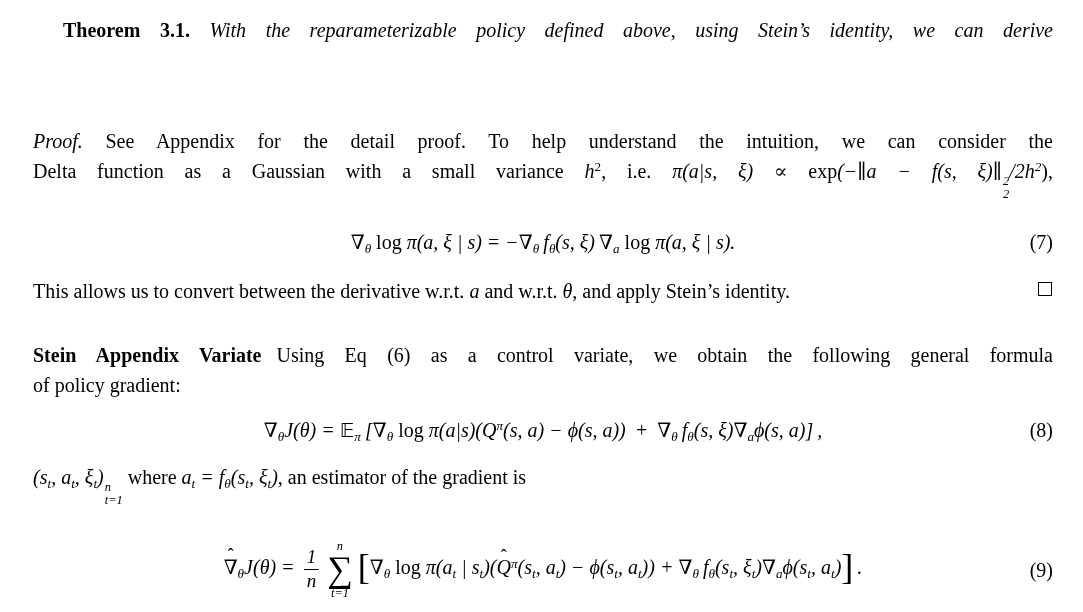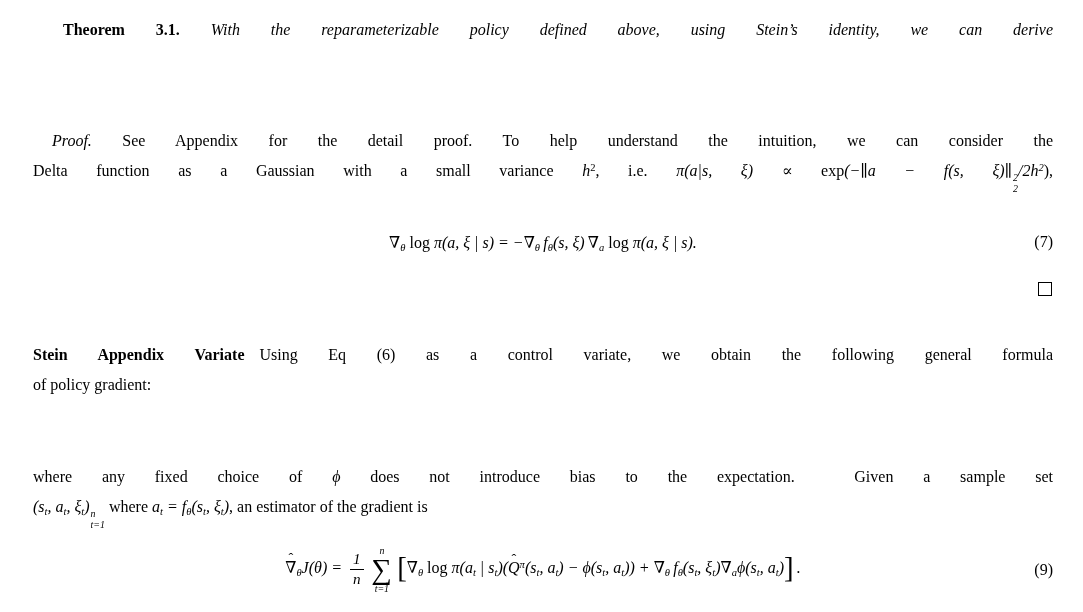--- a/index.html
+++ b/index.html
@@ -4,21 +4,21 @@
 <style>
   * { margin: 0; padding: 0; box-sizing: border-box; }
   html, body { background: #ffffff; }
   .page {
     position: relative;
     width: 1083px;
     height: 612px;
     background: #ffffff;
     color: #000000;
     font-family: "Liberation Serif", "DejaVu Serif", "DejaVu Sans", serif;
-    font-size: 16px;
+    font-size: 20px;
     overflow: hidden;
   }
   .block { position: absolute; left: 33px; right: 30px; }
   .jline { white-space: normal; text-align: justify; text-align-last: justify; line-height: 30px; }
   .lline { white-space: normal; text-align: left; line-height: 30px; }
 
   
   .theorem-block { left: 63px; }
   .thm-label { font-weight: bold; font-style: normal; }
   .thm-statement { font-style: italic; }
@@ -35,21 +35,21 @@
   .eqnum {
     position: absolute; right: 0; top: 50%;
     transform: translateY(-50%);
     font-style: normal;
   }
   sub, sup { font-size: 0.66em; line-height: 0; }
   sub { vertical-align: -0.3em; }
   sup { vertical-align: 0.5em; }
   .r { font-style: normal; }
   .m { font-style: italic; }
-  .pl { font-style: italic; margin-left: 19px; }
+  .pl { font-style: italic; }
   .hd { font-style: normal; font-weight: bold; }
   .qs { display: inline-block; width: 15px; }
 
   
   .ss {
     display: inline-flex; flex-direction: column; align-items: flex-start;
     font-size: 0.62em; line-height: 1.1; vertical-align: -0.55em;
     margin-left: 1px;
   }
   
@@ -99,32 +99,38 @@
             <span>2</span>
             <span>2</span>
           </span>/2h<sup>2</sup></i>),</div>
   </div>
 
   <div class="eq-row" style="top:223px; height:38px;">
     <span class="math">∇<sub>θ</sub> <span class="r">log</span> π(a, ξ | s) = −∇<sub>θ</sub> f<sub>θ</sub>(s, ξ) ∇<sub>a</sub> <span class="r">log</span> π(a, ξ | s).</span>
     <span class="eqnum">(7)</span>
   </div>
 
+  <div class="block lline" style="top:276px;">
+    <span>This allows us to convert between the derivative w.r.t. <i class="m">a</i> and w.r.t. <i class="m">θ</i>, and apply Stein’s identity.</span>
+  </div>
   <div class="block" style="top:0;">
     <span class="qed-box"></span>
   </div>
 
   <div class="block" style="top:340px;">
     <div class="jline"><b class="hd">Stein Appendix Variate</b><span class="qs"></span>Using Eq (6) as a control variate, we obtain the following general formula</div>
     <div class="lline">of policy gradient:</div>
   </div>
 
+  <div class="eq-row" style="top:410px; height:40px;">
+    <span class="math">∇<sub>θ</sub>J(θ) = 𝔼<sub>π</sub> [∇<sub>θ</sub> <span class="r">log</span> π(a|s)(Q<sup>π</sup>(s, a) − ϕ(s, a))  +  ∇<sub>θ</sub> f<sub>θ</sub>(s, ξ)∇<sub>a</sub>ϕ(s, a)] ,</span>
+    <span class="eqnum">(8)</span>
+  </div>
 
   <div class="block" style="top:462px;">
-    <div class="jline">where any fixed choice of <i class="m">ϕ</i> does not introduce bias to the expectation.&nbsp; Given a sample set</div>
     <div class="lline"><i class="m">(s<sub>t</sub>, a<sub>t</sub>, ξ<sub>t</sub>)<span class="ss">
             <span>n</span>
             <span>t=1</span>
           </span></i> where <i class="m">a<sub>t</sub> = f<sub>θ</sub>(s<sub>t</sub>, ξ<sub>t</sub>)</i>, an estimator of the gradient is</div>
   </div>
 
   <div class="eq-row" style="top:527px; height:85px;">
     <span class="math"><span class="hat"><span class="hm">ˆ</span>∇</span><sub>θ</sub>J(θ) = <span class="frac">
           <span class="fn">1</span>
           <span class="fd">n</span>

